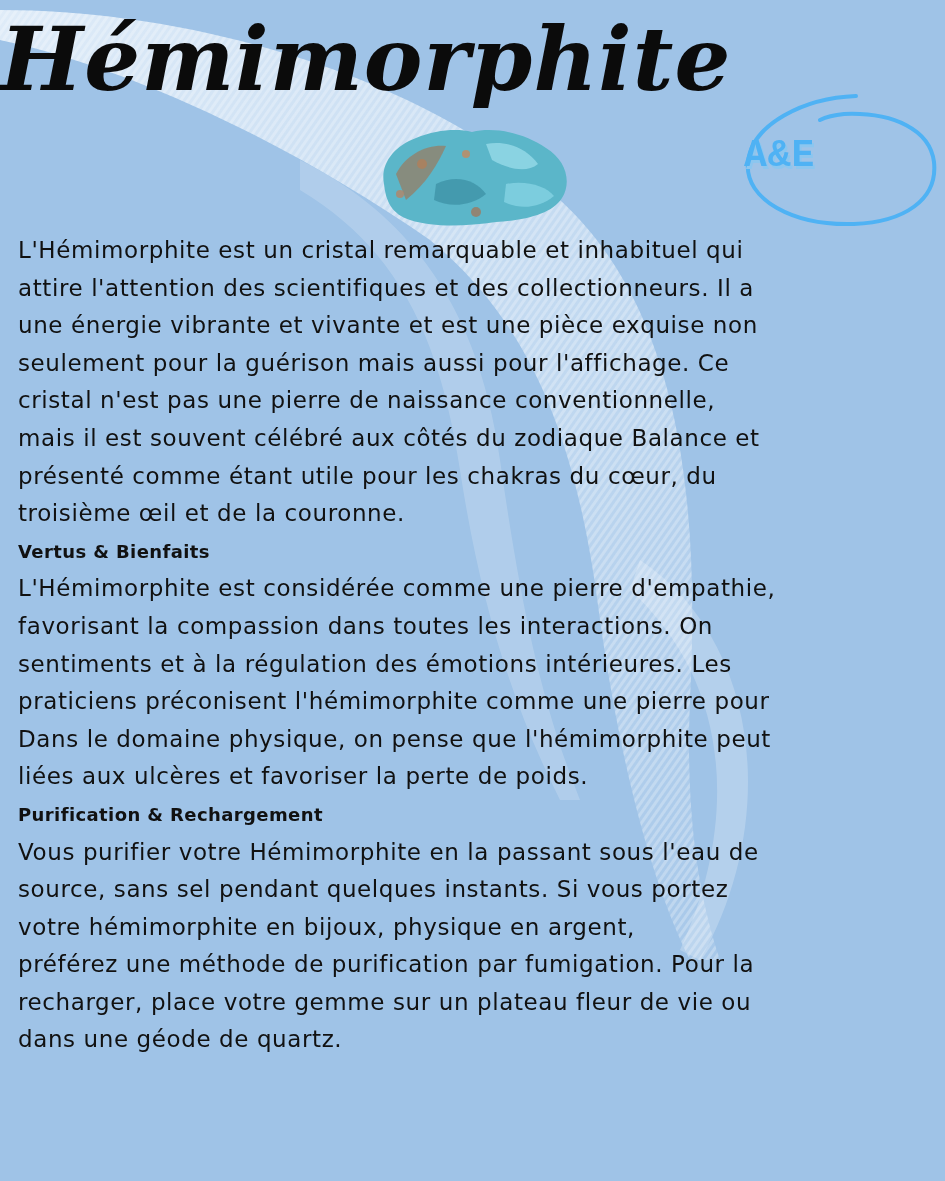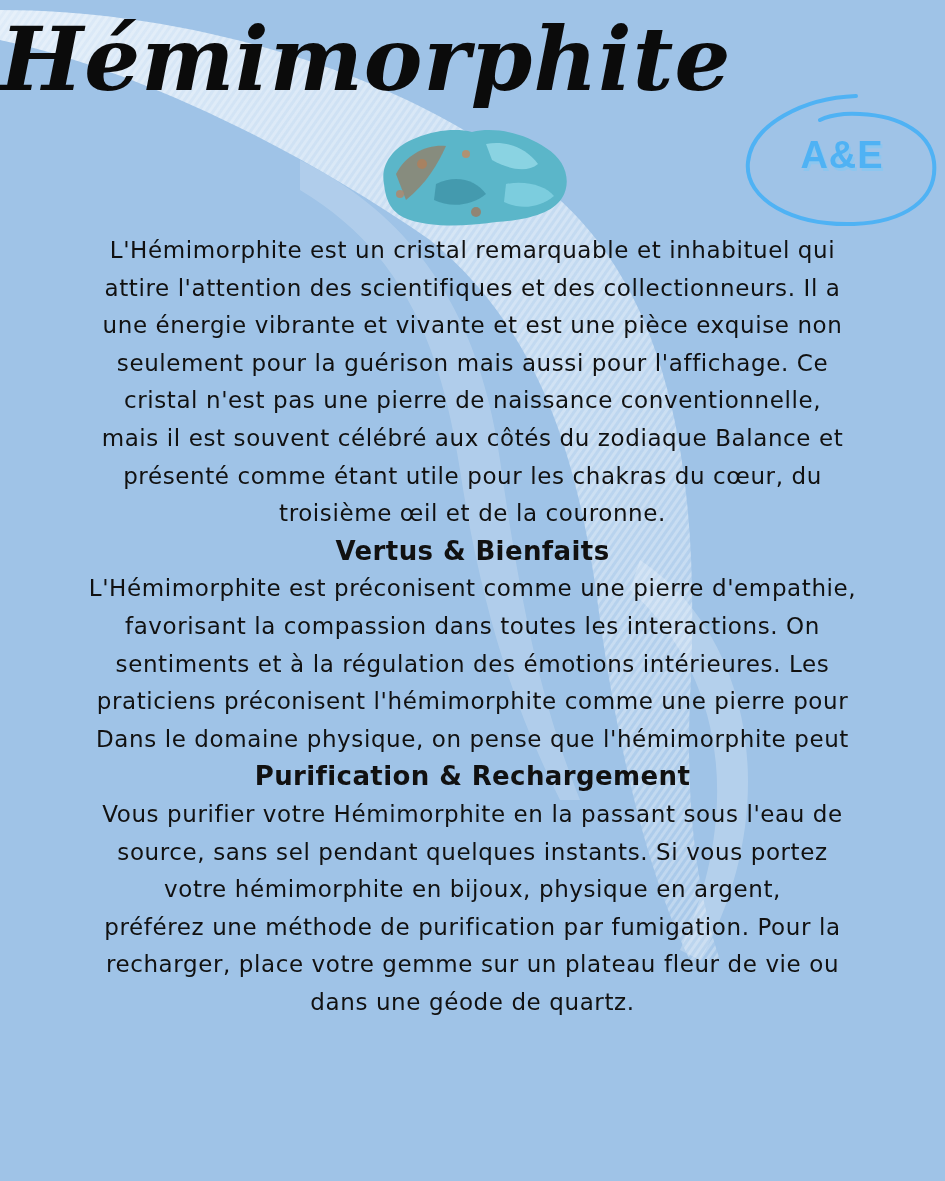--- a/index.html
+++ b/index.html
@@ -14,33 +14,33 @@
     position: absolute; left: 0; right: 0; top: 4px;
     text-align: left;
     font-family: "DejaVu Serif", serif;
     font-style: italic; font-weight: bold;
     font-size: 88px; letter-spacing: 1px;
     color: #0b0b0b; z-index: 2; line-height: 110px;
   }
   .stone { position: absolute; left: 376px; top: 124px; width: 196px; height: 104px; z-index: 2; }
   .logo { position: absolute; left: 744px; top: 90px; width: 196px; height: 140px; z-index: 2; }
   .logo-text {
-    position: absolute; left: 0; right: 0; top: 44px; text-align: center;
-    font-family: Liberation Sans, sans-serif; font-weight: bold; font-size: 38px;
+    position: absolute; left: 0; right: 0; top: 44px; 
+    font-family: Liberation Mono, monospace; font-weight: bold; font-size: 38px;
     color: #4fb2f4; text-shadow: 2px 3px 0 #8cc6ef; letter-spacing: 1px;
   }
   .content {
     position: absolute; left: 18px; right: 18px; top: 232px; z-index: 3;
-    text-align: center; color: #111;
+    color: #111;
     font-family: "DejaVu Sans", sans-serif;
     font-size: 23px; line-height: 37.6px; letter-spacing: 0.6px;
   }
   .content p { margin: 0; }
   .content h2 {
-    margin: 0; font-size: 26px; font-weight: bold; line-height: 37.6px; letter-spacing: 0.4px;
+    margin: 0; font-size: 18px; font-weight: bold; line-height: 37.6px; letter-spacing: 0.4px;
   }
   .line { display: block; white-space: nowrap; }
 </style>
 </head>
 <body>
 
 <svg class="bg-swoosh" viewBox="0 0 945 1181" xmlns="http://www.w3.org/2000/svg">
   <defs>
     <linearGradient id="sw" x1="0" y1="0" x2="1" y2="1">
       <stop offset="0" stop-color="#e6f0fa" stop-opacity="0.9"></stop>
@@ -84,25 +84,26 @@
     <span class="line">attire l'attention des scientifiques et des collectionneurs. Il a</span>
     <span class="line">une énergie vibrante et vivante et est une pièce exquise non</span>
     <span class="line">seulement pour la guérison mais aussi pour l'affichage. Ce</span>
     <span class="line">cristal n'est pas une pierre de naissance conventionnelle,</span>
     <span class="line">mais il est souvent célébré aux côtés du zodiaque Balance et</span>
     <span class="line">présenté comme étant utile pour les chakras du cœur, du</span>
     <span class="line">troisième œil et de la couronne.</span>
   </p>
   <h2>Vertus &amp; Bienfaits</h2>
   <p>
-    <span class="line">L'Hémimorphite est préconisent comme une pierre d'empathie,</span>
+    <span class="line">L'Hémimorphite est considérée comme une pierre d'empathie,</span>
     <span class="line">favorisant la compassion dans toutes les interactions. On</span>
     <span class="line">sentiments et à la régulation des émotions intérieures. Les</span>
     <span class="line">praticiens préconisent l'hémimorphite comme une pierre pour</span>
     <span class="line">Dans le domaine physique, on pense que l'hémimorphite peut</span>
+    <span class="line">liées aux ulcères et favoriser la perte de poids.</span>
   </p>
   <h2>Purification &amp; Rechargement</h2>
   <p>
     <span class="line">Vous purifier votre Hémimorphite en la passant sous l'eau de</span>
     <span class="line">source, sans sel pendant quelques instants. Si vous portez</span>
     <span class="line">votre hémimorphite en bijoux, physique en argent,</span>
     <span class="line">préférez une méthode de purification par fumigation. Pour la</span>
     <span class="line">recharger, place votre gemme sur un plateau fleur de vie ou</span>
     <span class="line">dans une géode de quartz.</span>
   </p>

